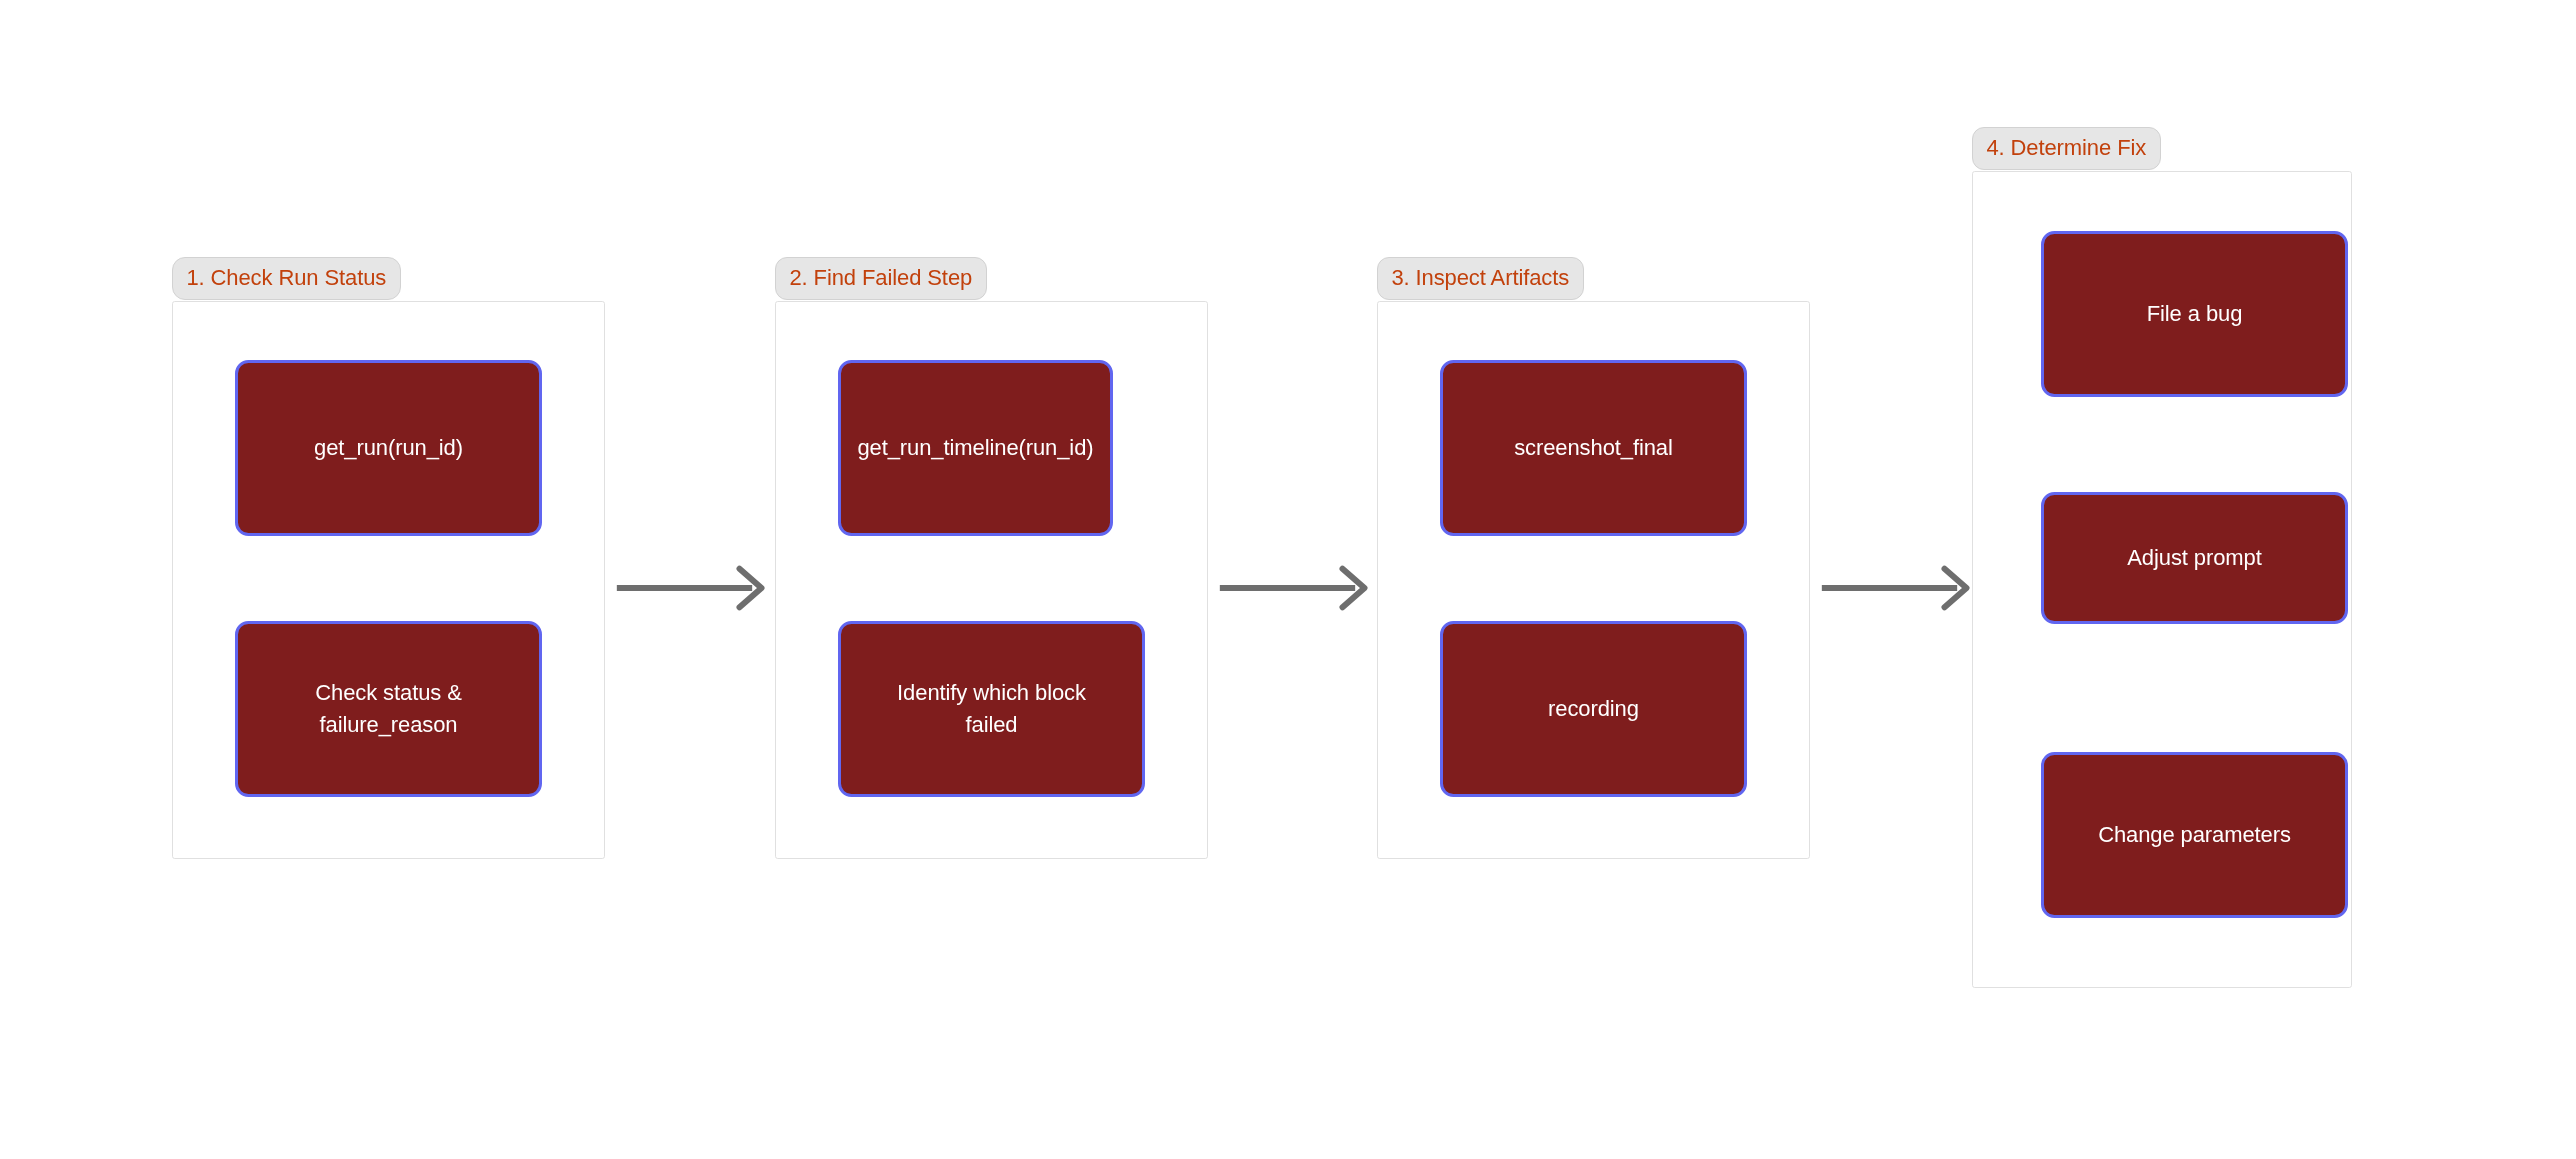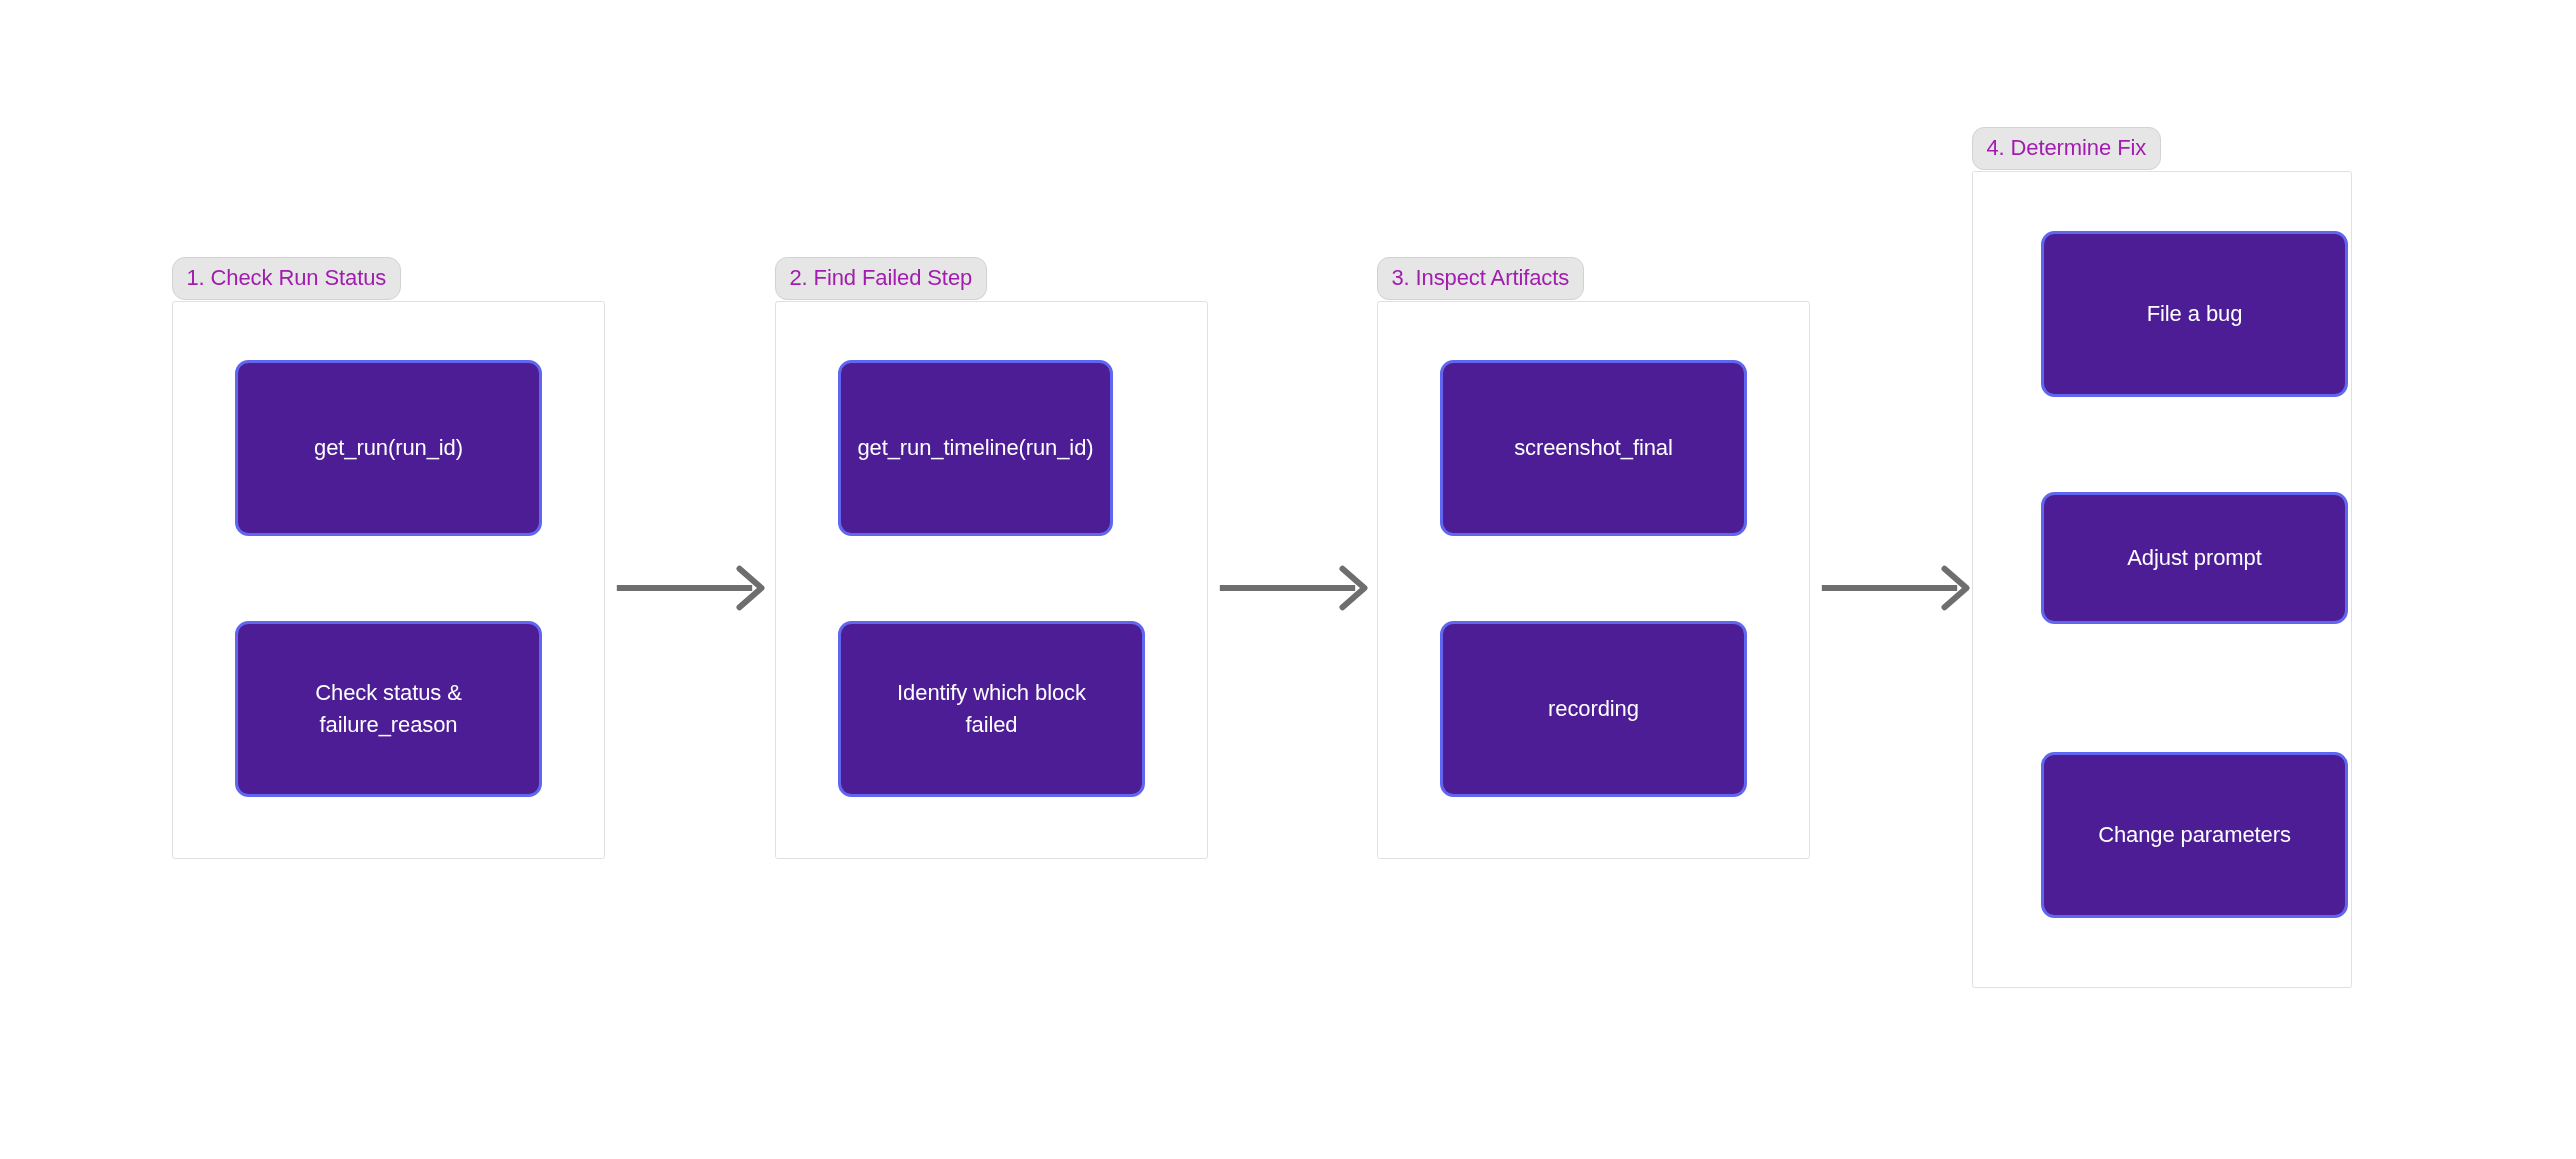--- a/index.html
+++ b/index.html
@@ -12,40 +12,40 @@
   }
   #canvas{position:absolute;inset:0;}
 
   
   .group{position:absolute;}
   .group-label{
     position:absolute;
     background:#e6e6e6;
     border:1.3px solid #d2d2d2;
     border-radius:12px;
-    color:#a21caf;
+    color:#c2410c;
     font-size:22px;
     line-height:1;
     padding:8.7px 13.4px 10px 13.4px;
     white-space:nowrap;
     letter-spacing:-0.1px;
     z-index:3;
   }
   .group-body{
     position:absolute;
     background:#ffffff;
     border:1.3px solid #e0e0e0;
     border-radius:2.7px;
     box-sizing:border-box;
   }
 
   
   .node{
     position:absolute;
-    background:#4c1d95;
+    background:#7f1d1d;
     border:3.4px solid #6166f0;
     border-radius:13.4px;
     box-sizing:border-box;
     display:flex;
     align-items:center;
     justify-content:center;
     text-align:center;
     color:#ffffff;
     font-size:22px;
     line-height:1.46;

